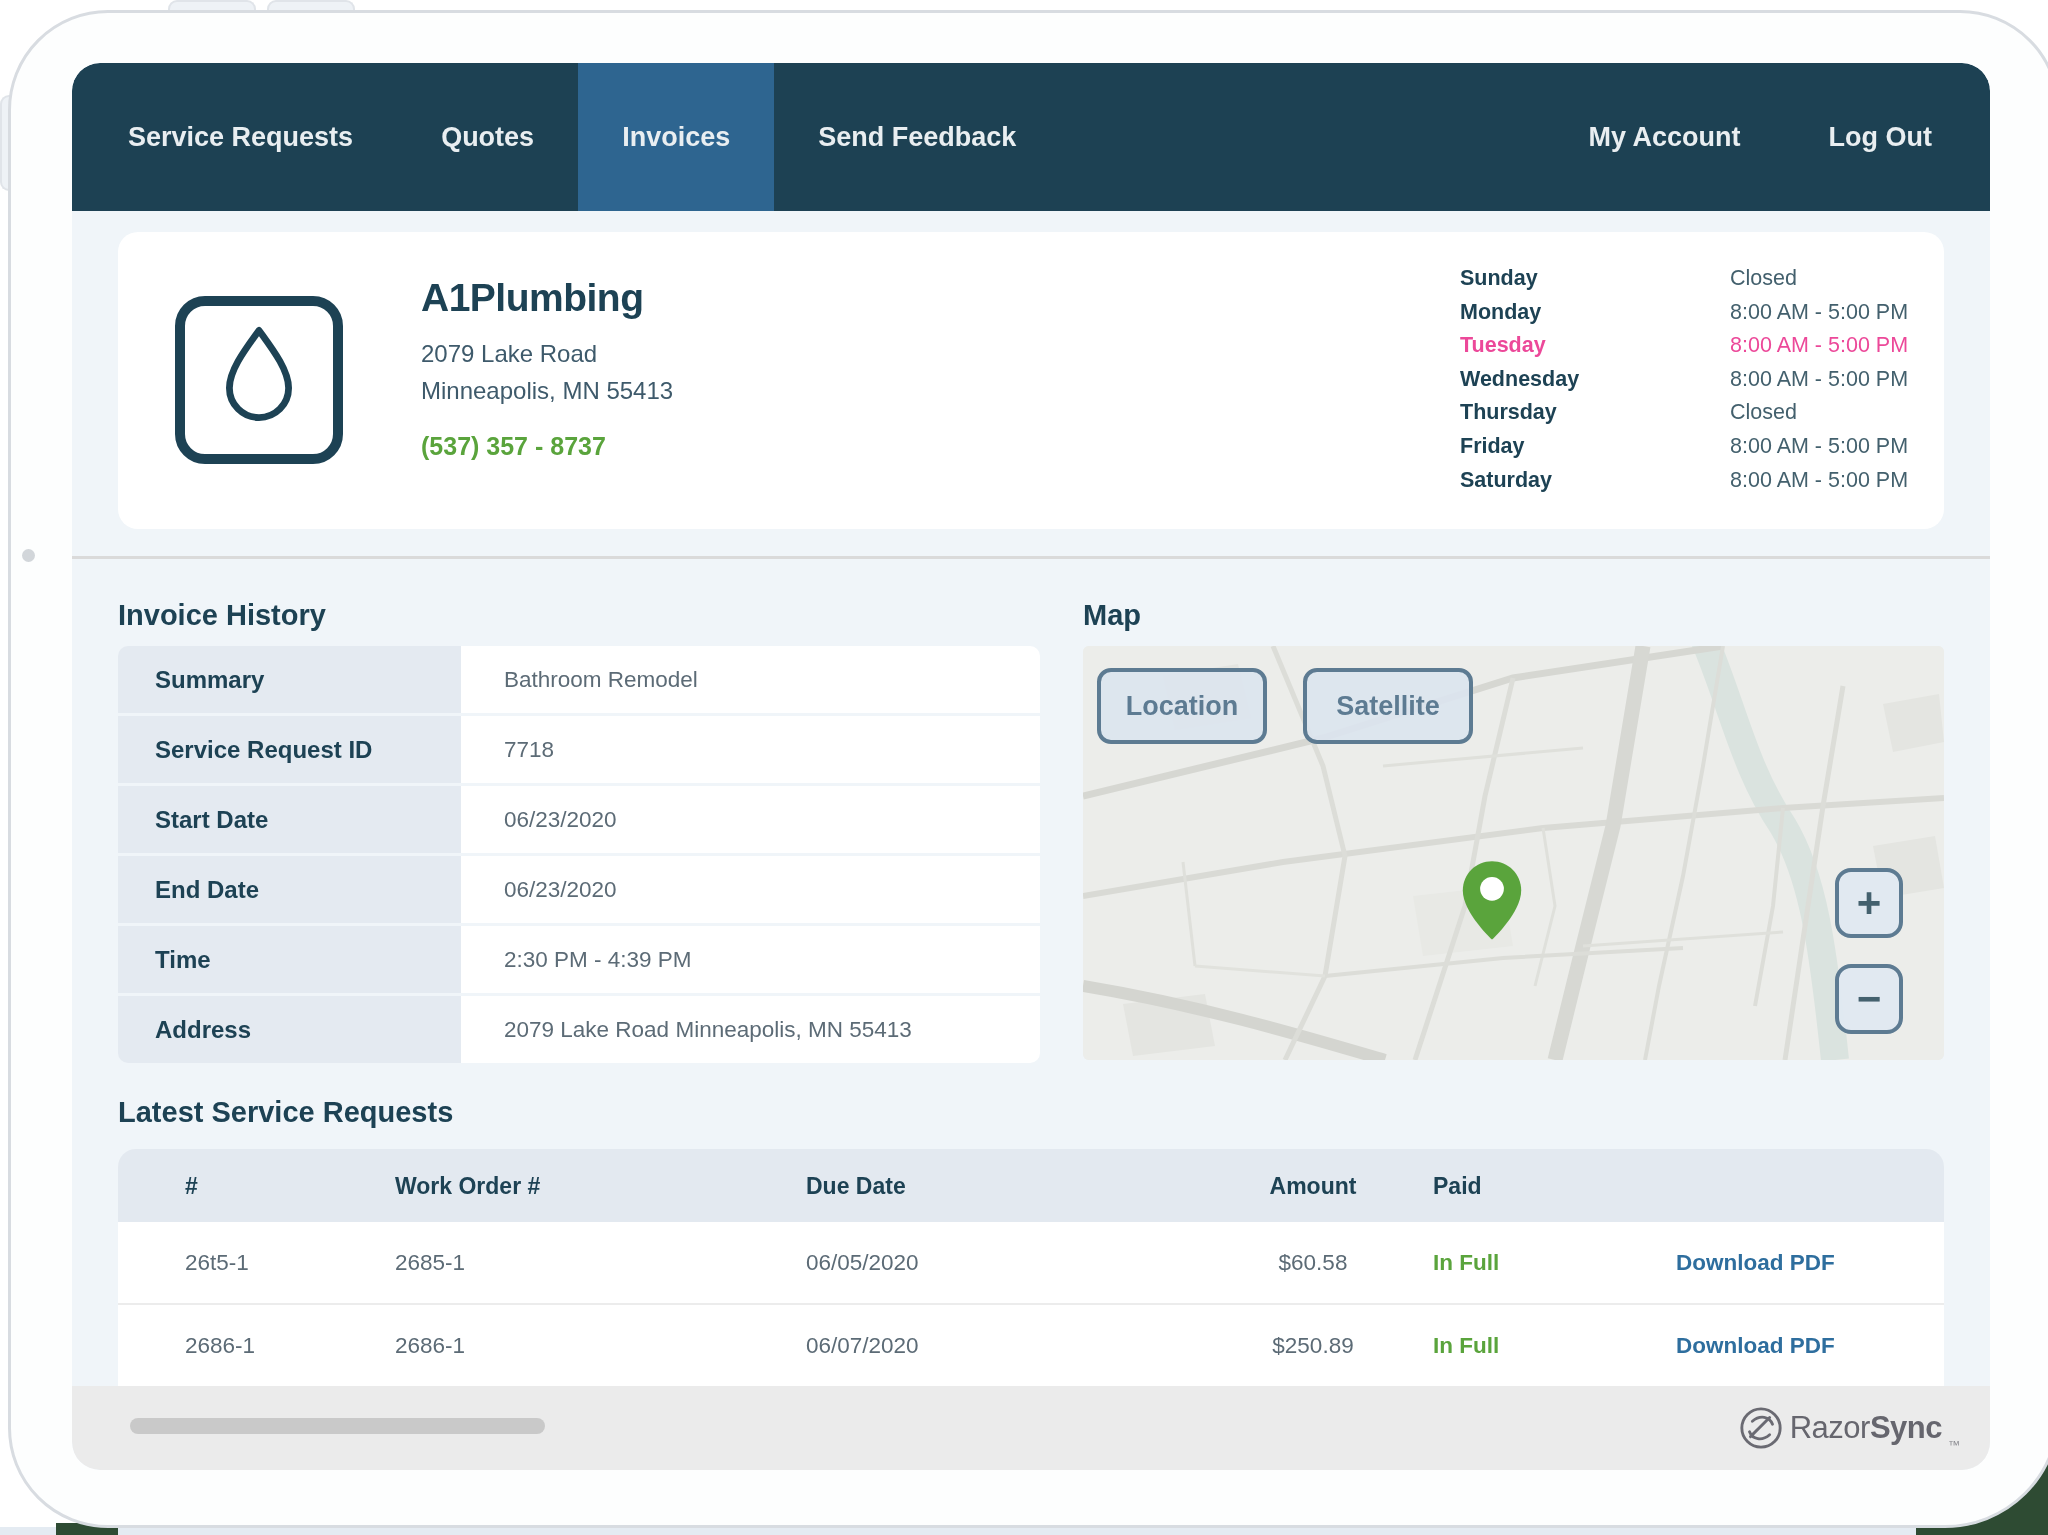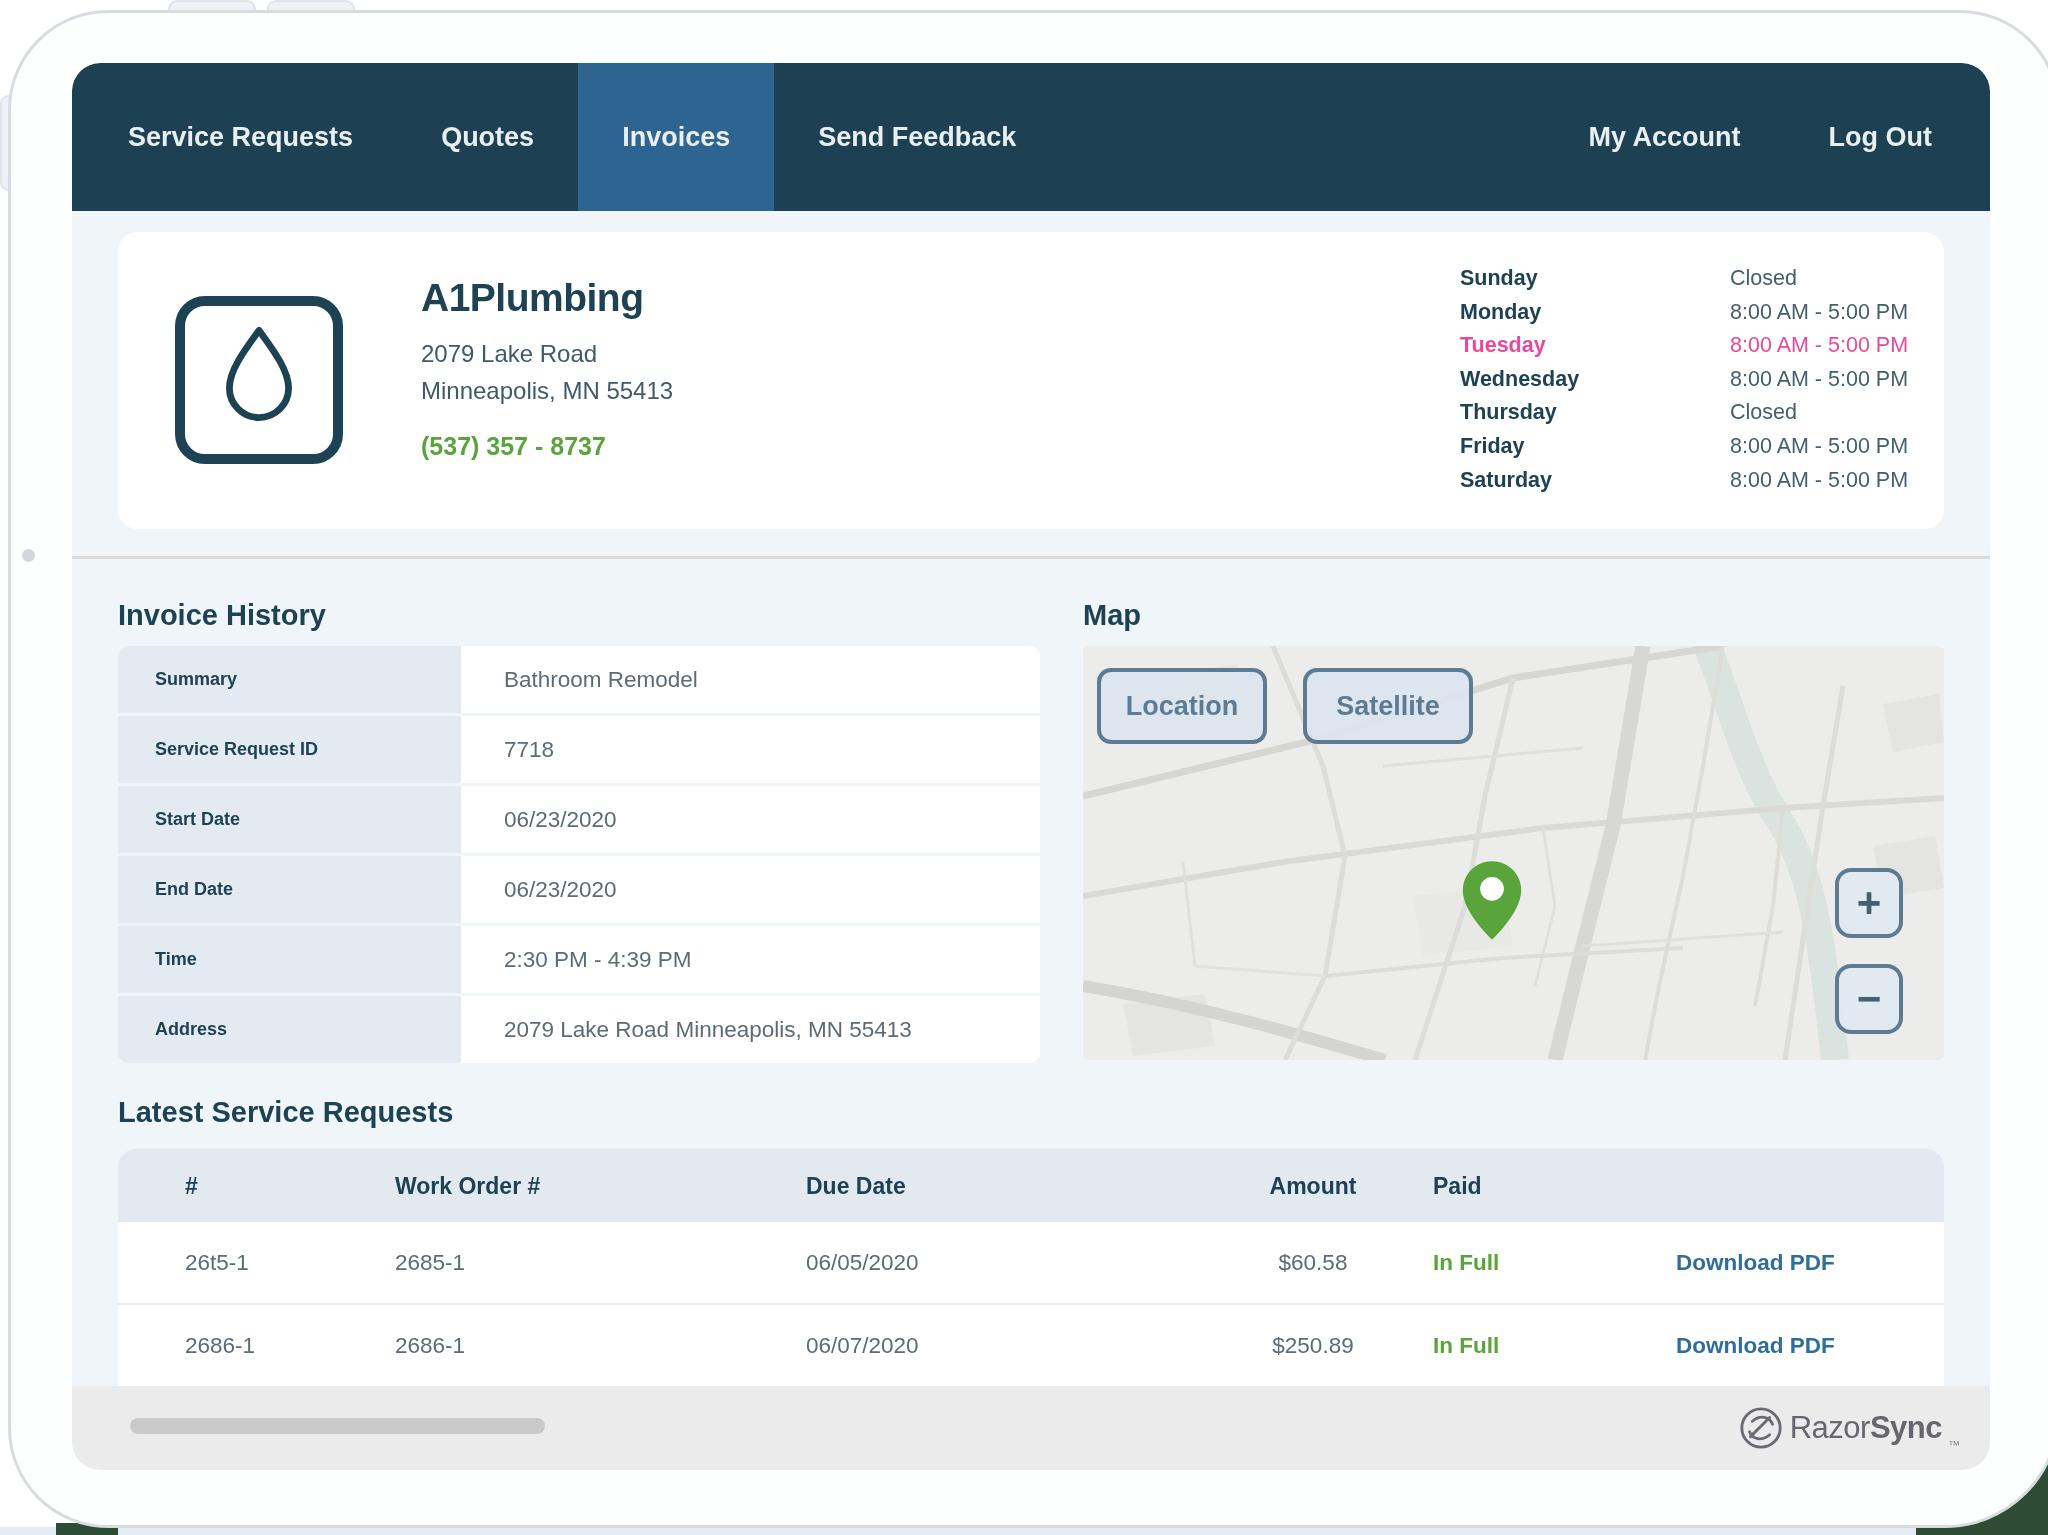--- a/index.html
+++ b/index.html
@@ -45,21 +45,21 @@
 
   .sec-heading{font-size:29px;font-weight:700;color:#1d4254;}
 
   
   .inv-table{left:46px;top:583px;width:922px;}
   .inv-row{display:flex;height:67px;margin-bottom:3px;}
   .inv-row:first-child .inv-label{border-top-left-radius:10px;}
   .inv-row:first-child .inv-value{border-top-right-radius:10px;}
   .inv-row:last-child .inv-label{border-bottom-left-radius:10px;}
   .inv-row:last-child .inv-value{border-bottom-right-radius:10px;}
-  .inv-label{width:343px;background:#e4eaf1;display:flex;align-items:center;padding-left:37px;box-sizing:border-box;font-size:18px;font-weight:700;color:#1d4254;text-align:right;}
+  .inv-label{width:343px;background:#e4eaf1;display:flex;align-items:center;padding-left:37px;box-sizing:border-box;font-size:24px;font-weight:700;color:#1d4254;text-align:right;}
   .inv-value{flex:1;background:#ffffff;display:flex;align-items:center;padding-left:43px;box-sizing:border-box;font-size:22.5px;color:#5c6b76;}
 
   
   .map{left:1011px;top:583px;width:861px;height:414px;background:#ecedea;border-radius:6px;overflow:hidden;}
   .map-btn{top:22px;width:170px;height:76px;border-radius:14px;background:rgba(219,228,238,0.9);border:4px solid #5d7b92;box-sizing:border-box;display:flex;align-items:center;justify-content:center;font-size:27px;font-weight:700;color:#5d7b92;cursor:pointer;}
   .map-btn.loc{left:14px;}
   .map-btn.sat{left:220px;}
   .zoom-btn{left:752px;width:68px;height:70px;border-radius:16px;background:rgba(224,233,241,0.95);border:4px solid #5d7b92;box-sizing:border-box;display:flex;align-items:center;justify-content:center;font-size:42px;font-weight:700;color:#44616e;cursor:pointer;line-height:1;}
   .zoom-in{top:222px;}
   .zoom-out{top:318px;}

